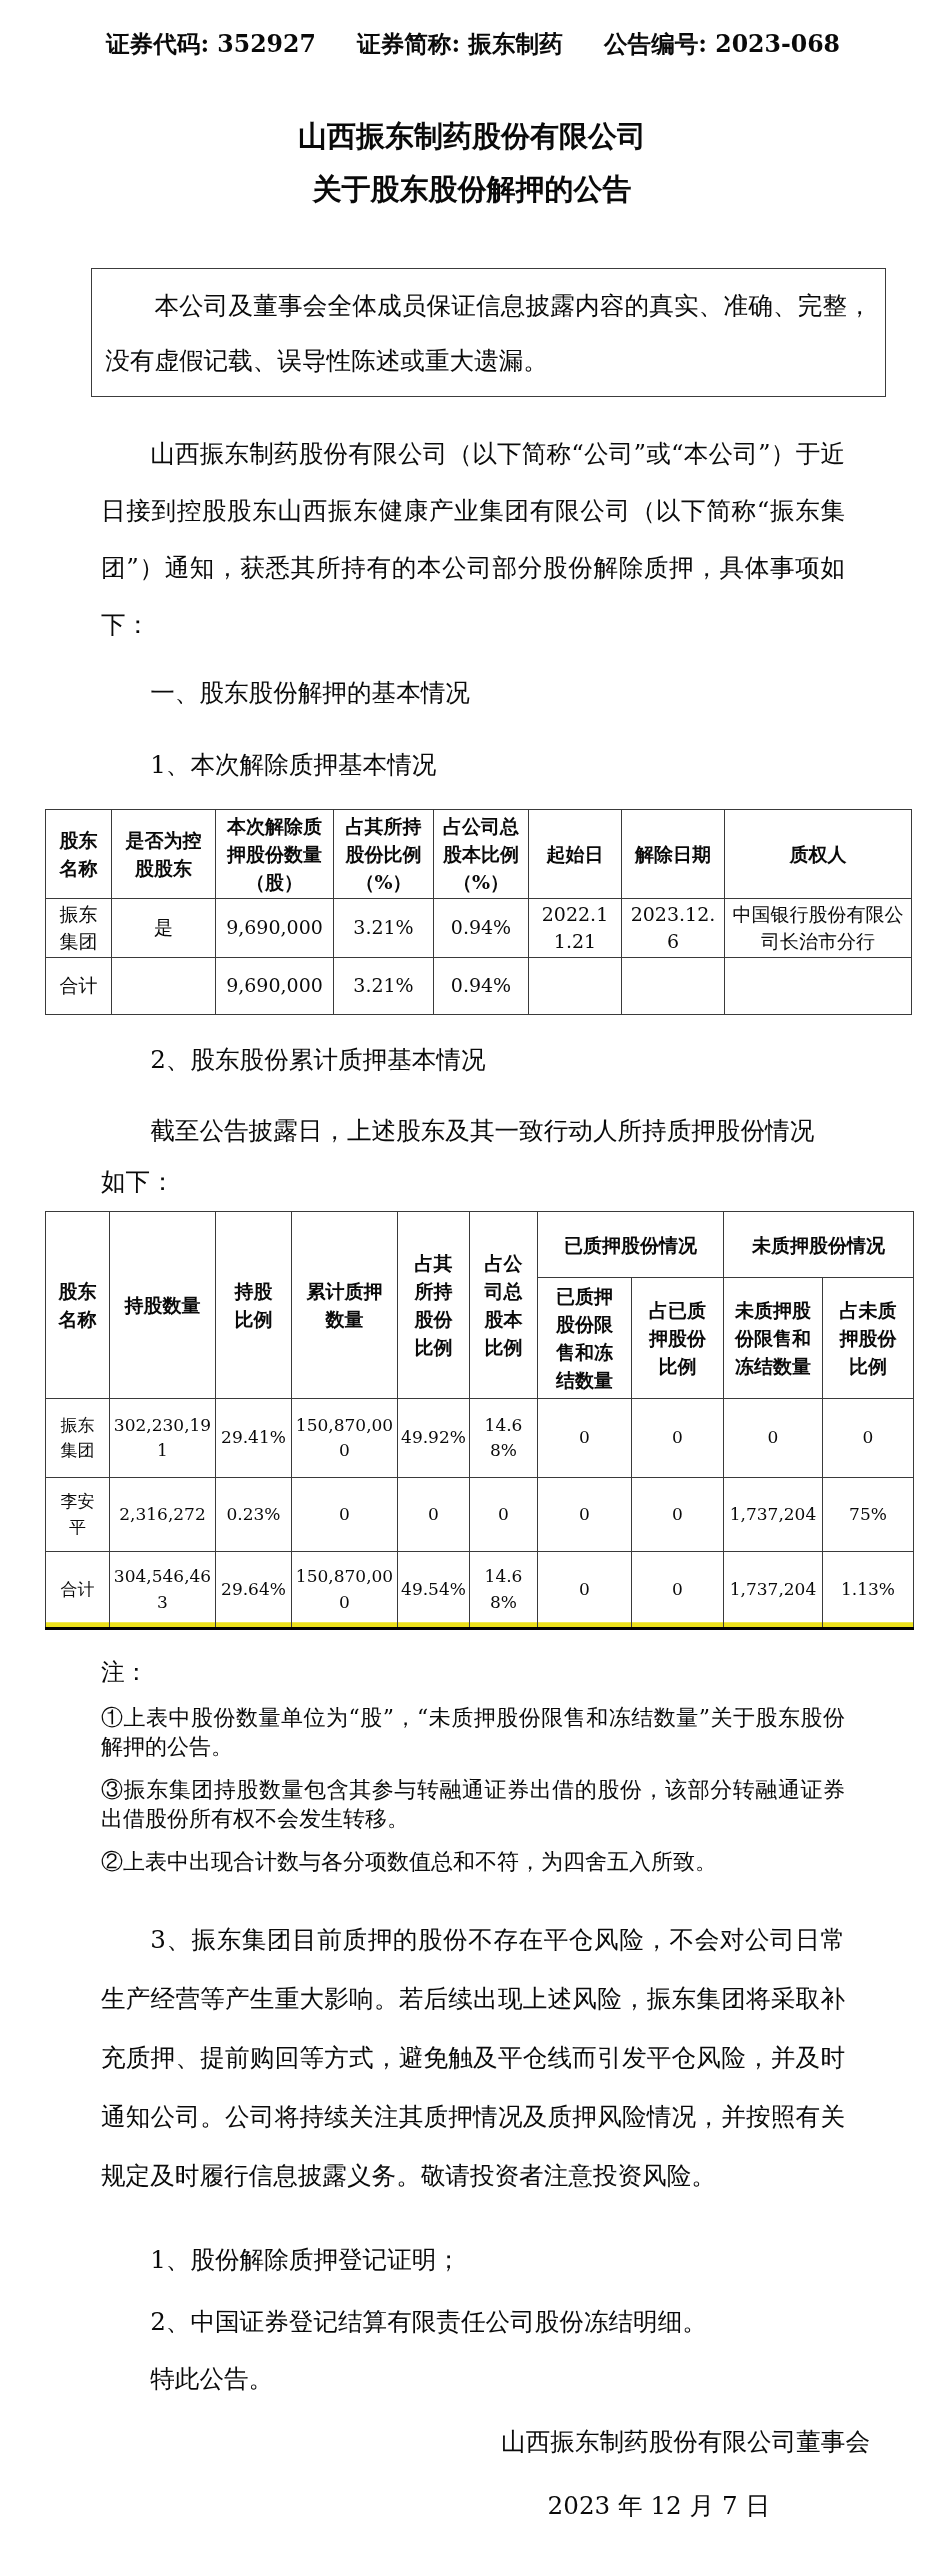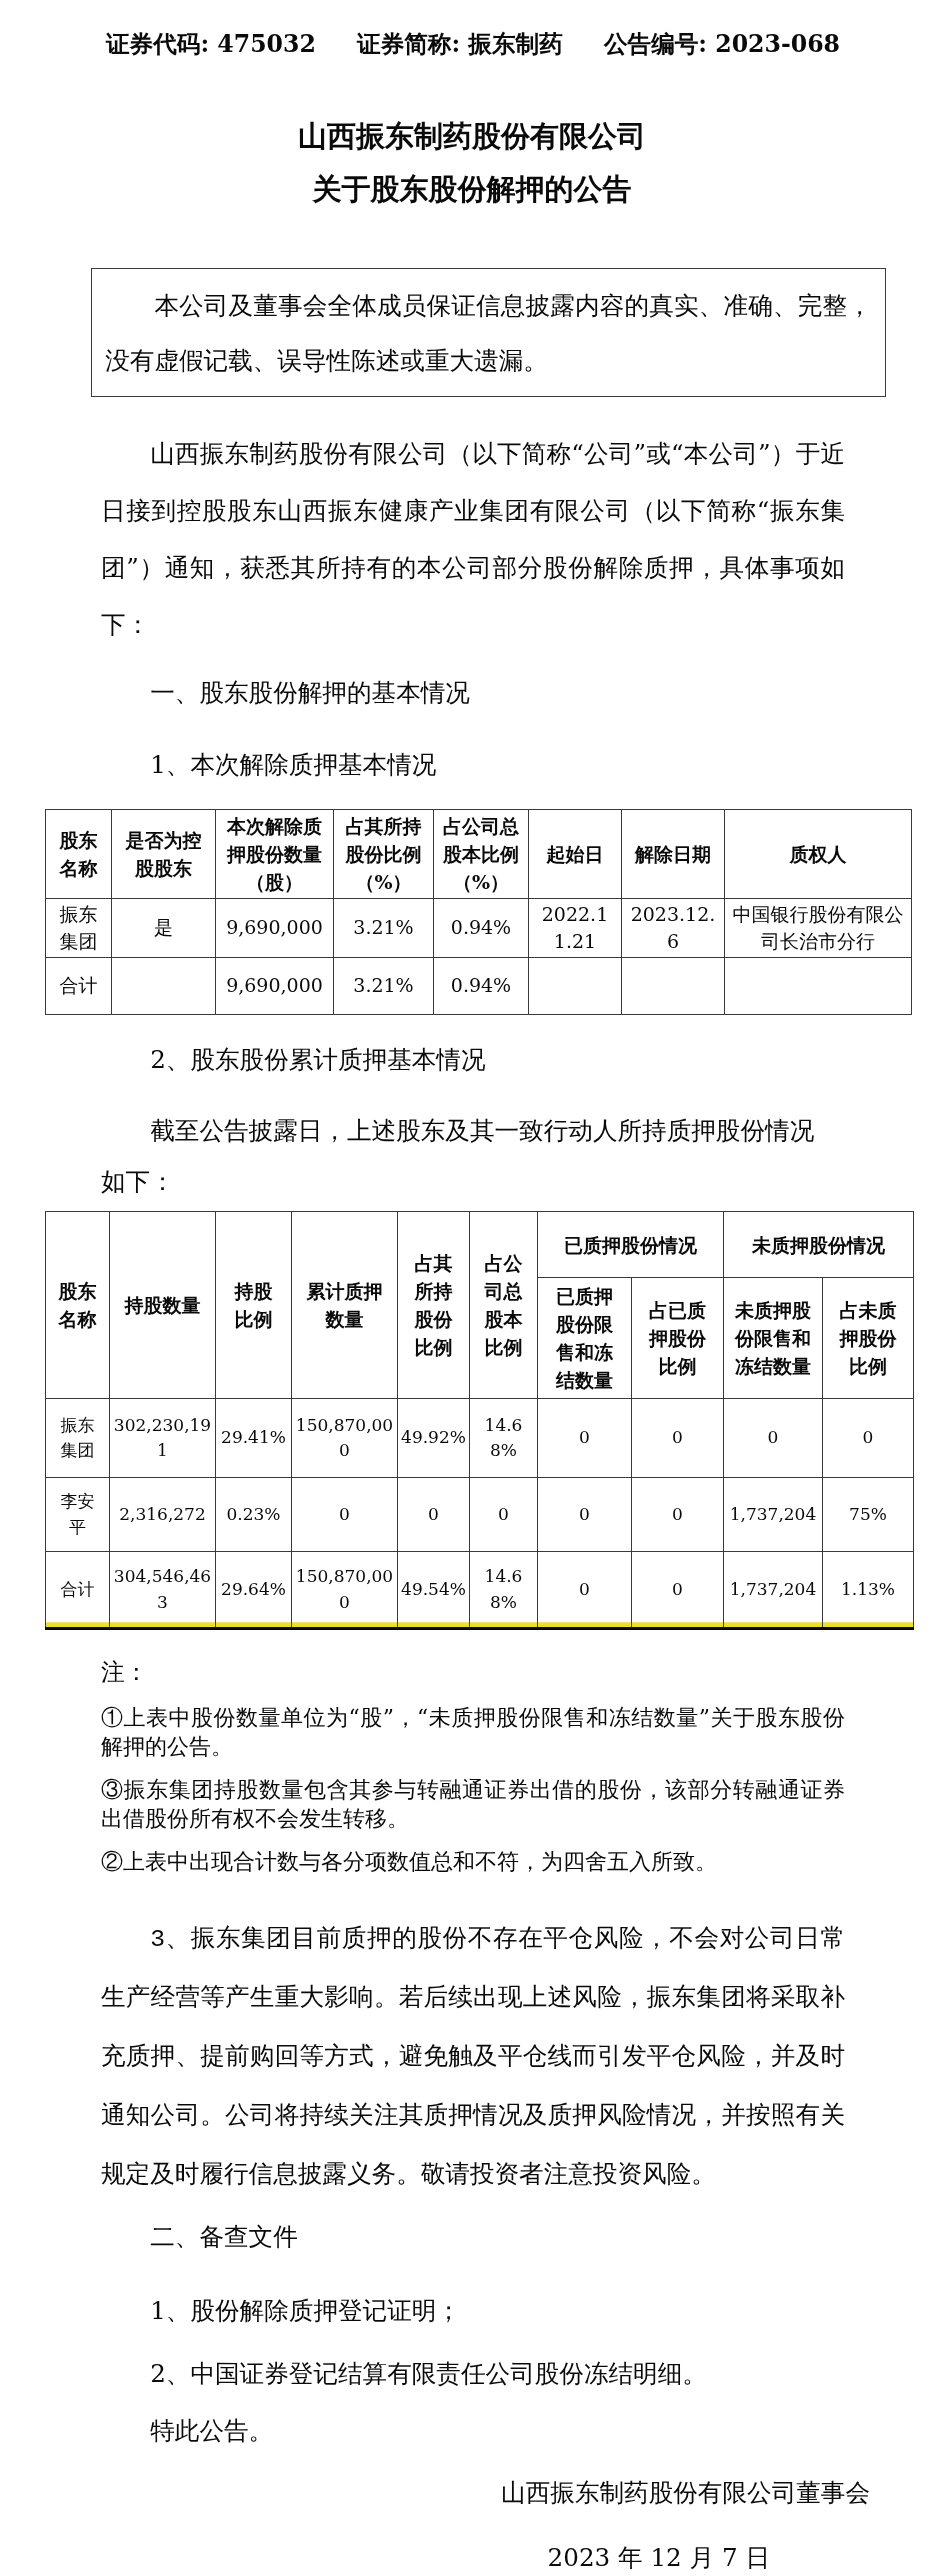--- a/index.html
+++ b/index.html
@@ -66,21 +66,21 @@
   .closing   { margin:19px 99px 5px 101px; font-size:24.6px; line-height:38px; text-indent:2em; }
   .signature { margin:24.6px 74px 0 0; text-align:right; font-size:24.6px; line-height:38px; }
   .date-line { margin:26.4px 174px 0 0; text-align:right; font-size:24.6px; line-height:38px; }
 </style>
 </head>
 <body>
 
 <div class="page">
 
   <div class="code-line">
-    <span>证券代码: 475032</span>
+    <span>证券代码: 352927</span>
     <span>证券简称: 振东制药</span>
     <span>公告编号: 2023-068</span>
   </div>
 
   <div class="doc-title">山西振东制药股份有限公司</div>
   <div class="doc-subtitle">关于股东股份解押的公告</div>
 
   <div class="notice-box">
     <div class="indent">本公司及董事会全体成员保证信息披露内容的真实、准确、完整，没有虚假记载、误导性陈述或重大遗漏。</div>
   </div>
@@ -209,23 +209,22 @@
       <td>1.13%</td>
     </tr>
   </tbody>
     </table>
 
   <div class="note-label">注：</div>
   <div class="note">①上表中股份数量单位为“股”，“未质押股份限售和冻结数量”关于股东股份解押的公告。</div>
   <div class="note">③振东集团持股数量包含其参与转融通证券出借的股份，该部分转融通证券出借股份所有权不会发生转移。</div>
   <div class="note">②上表中出现合计数与各分项数值总和不符，为四舍五入所致。</div>
 
-  <div class="para indent" style="margin-top:34px; line-height:59px;font-family:Liberation Mono, monospace;">3、振东集团目前质押的股份不存在平仓风险，不会对公司日常生产经营等产生重大影响。若后续出现上述风险，振东集团将采取补充质押、提前购回等方式，避免触及平仓线而引发平仓风险，并及时通知公司。公司将持续关注其质押情况及质押风险情况，并按照有关规定及时履行信息披露义务。敬请投资者注意投资风险。</div>
-
-  <div class="heading-bold" style="margin-top:13.2px">二、备查文件</div>
+  <div class="para indent" style="margin-top:34px; line-height:59px;">3、振东集团目前质押的股份不存在平仓风险，不会对公司日常生产经营等产生重大影响。若后续出现上述风险，振东集团将采取补充质押、提前购回等方式，避免触及平仓线而引发平仓风险，并及时通知公司。公司将持续关注其质押情况及质押风险情况，并按照有关规定及时履行信息披露义务。敬请投资者注意投资风险。</div>
+
   <div class="sub-item" style="margin-top:36px">1、股份解除质押登记证明；</div>
   <div class="sub-item" style="margin-top:24.6px">2、中国证券登记结算有限责任公司股份冻结明细。</div>
 
   <div class="closing">特此公告。</div>
   <div class="signature">山西振东制药股份有限公司董事会</div>
   <div class="date-line">2023 年 12 月 7 日</div>
 
 </div>
 
 

